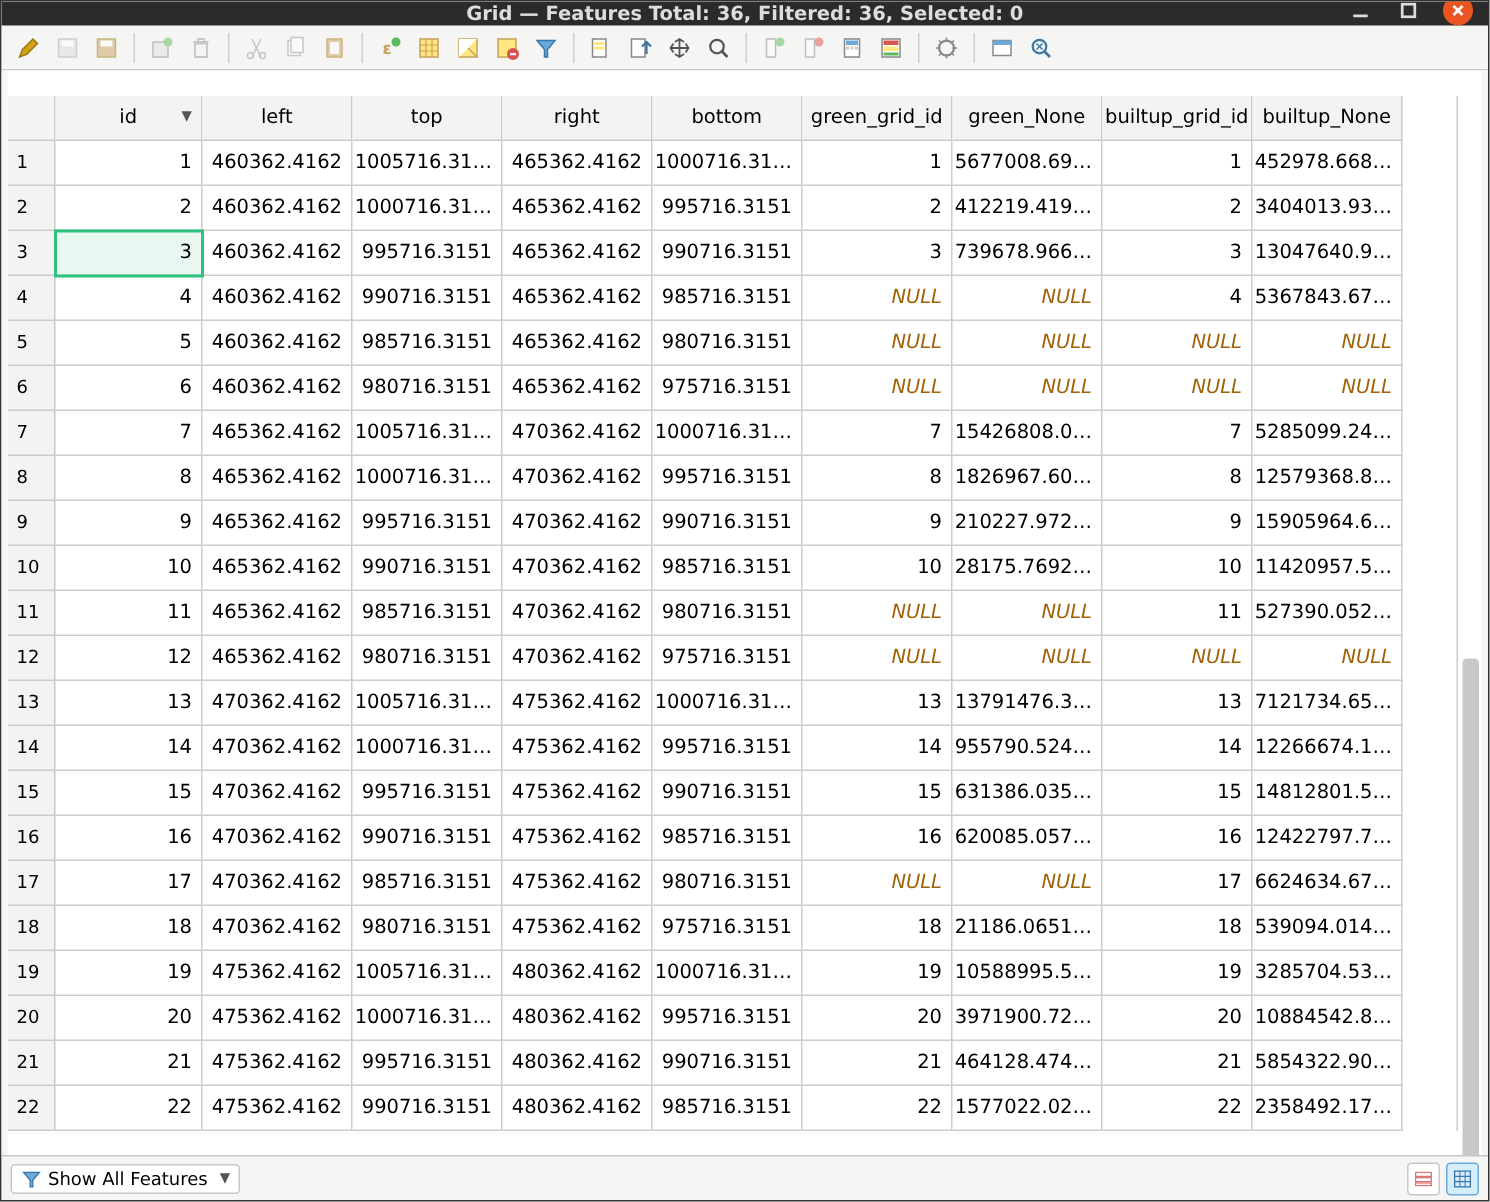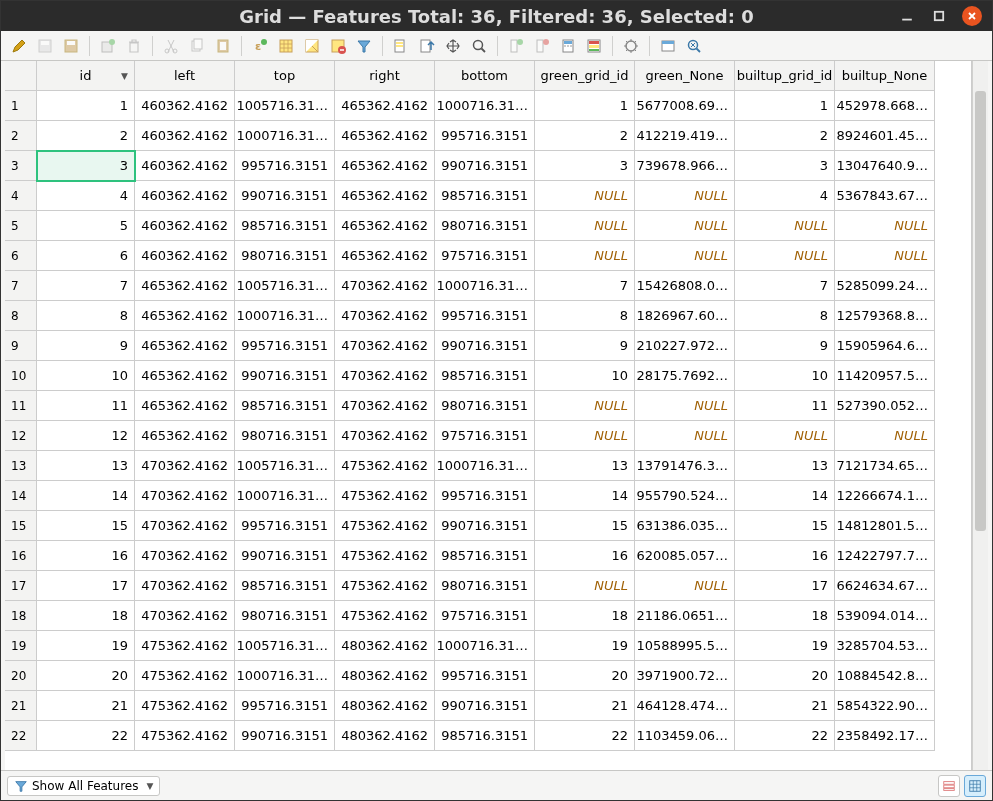--- a/index.html
+++ b/index.html
@@ -11,26 +11,26 @@
     height: 801px;
     overflow: hidden;
     display: flex;
     flex-direction: column;
     border: 1px solid #333;
   }
   
   .titlebar {
     background: #2b2b2b;
     color: #ddd;
-    height: 30px;
-    display: flex;
-    align-items: center;
+    height: 16px;
+    display: flex;
+    align-items: flex-end;
     position: relative;
     font-weight: bold;
-    font-size: 18px;
+    font-size: 13px;
   }
   .titlebar .title {
     position: absolute;
     left: 0; right: 0;
     text-align: center;
     pointer-events: none;
   }
   .titlebar .controls {
     margin-left: auto;
     display: flex;
@@ -67,20 +67,21 @@
   
   .table-wrap {
     flex: 1;
     overflow: hidden;
     position: relative;
     display: flex;
     background: #fff;
     border: 4px solid #f5f5f4;
     border-top: none;
     border-bottom: none;
+    align-items: center;
   }
   .grid {
     flex: 1;
     display: grid;
     grid-template-columns: 32px 98px 100px 100px 100px 100px 100px 100px 100px 100px;
     grid-auto-rows: 30px;
     border-right: 1px solid #ccc;
     overflow: hidden;
     font-size: 13px;
   }
@@ -368,21 +369,21 @@
       <div class="cell">452978.668…</div>
       <div class="rowhdr">2</div>
       <div class="cell">2</div>
       <div class="cell">460362.4162</div>
       <div class="cell">1000716.31…</div>
       <div class="cell">465362.4162</div>
       <div class="cell">995716.3151</div>
       <div class="cell">2</div>
       <div class="cell">412219.419…</div>
       <div class="cell">2</div>
-      <div class="cell">8924601.45…</div>
+      <div class="cell">3404013.93…</div>
       <div class="rowhdr">3</div>
       <div class="cell selected">3</div>
       <div class="cell">460362.4162</div>
       <div class="cell">995716.3151</div>
       <div class="cell">465362.4162</div>
       <div class="cell">990716.3151</div>
       <div class="cell">3</div>
       <div class="cell">739678.966…</div>
       <div class="cell">3</div>
       <div class="cell">13047640.9…</div>
@@ -566,21 +567,21 @@
       <div class="cell">464128.474…</div>
       <div class="cell">21</div>
       <div class="cell">5854322.90…</div>
       <div class="rowhdr">22</div>
       <div class="cell">22</div>
       <div class="cell">475362.4162</div>
       <div class="cell">990716.3151</div>
       <div class="cell">480362.4162</div>
       <div class="cell">985716.3151</div>
       <div class="cell">22</div>
-      <div class="cell">1103459.06…</div>
+      <div class="cell">1577022.02…</div>
       <div class="cell">22</div>
       <div class="cell">2358492.17…</div>
     </div>
   <div class="scrollbar">
     <div class="thumb"></div>
   </div>
 </div>
 
 <div class="footer">
   <div class="footer-left">

